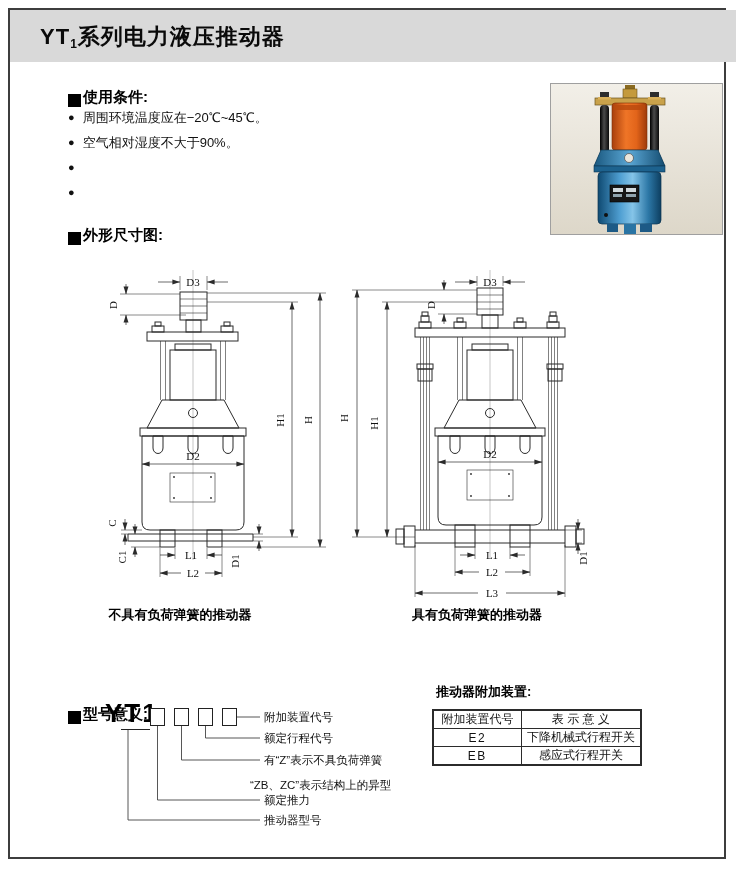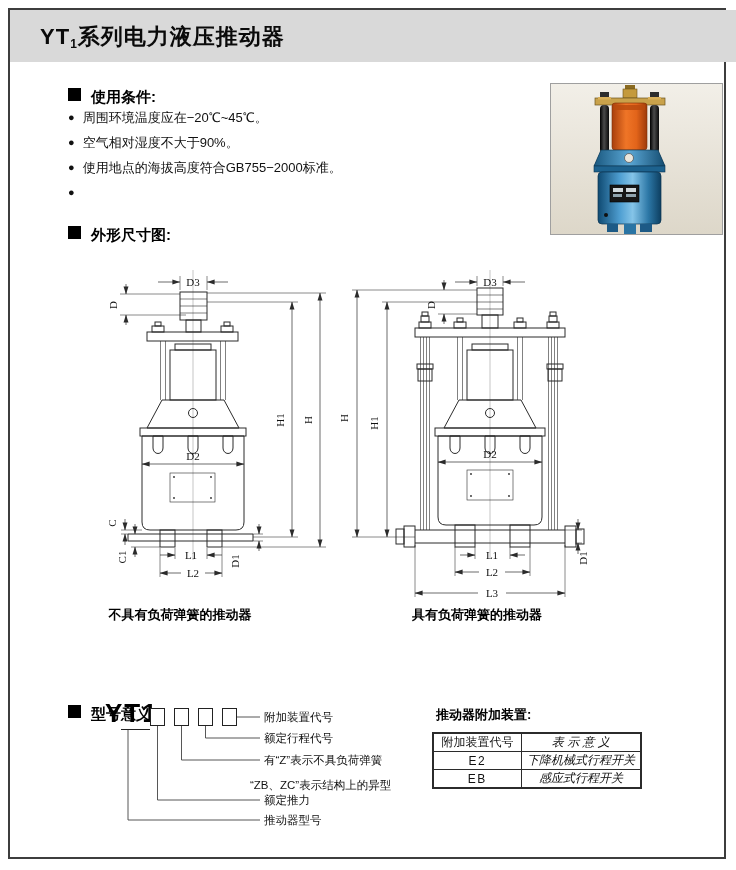--- a/index.html
+++ b/index.html
@@ -3,48 +3,48 @@
 <meta charset="utf-8">
 <style>
   html,body{margin:0;padding:0;background:#fff;}
   .page{position:relative;width:736px;height:870px;background:#fff;overflow:hidden;
         font-family:"Liberation Sans",sans-serif;color:#111;}
   .frame{position:absolute;left:8px;top:8px;width:718px;height:851px;
          border:2px solid #3d3d3d;box-sizing:border-box;background:#fff;}
   .titlebar{position:absolute;left:10px;top:10px;width:733px;height:52px;background:#d9d9d9;}
   .titlebar h1{margin:0;padding:0 0 0 30px;font-size:22px;line-height:54px;font-weight:bold;color:#0a0a0a;letter-spacing:1px;}
   .titlebar sub{font-size:12px;vertical-align:-4px;}
-  .sec-head{position:absolute;display:flex;align-items:flex-start;gap:10px;font-size:15px;font-weight:bold;color:#000;}
+  .sec-head{position:absolute;display:flex;align-items:flex-end;gap:2px;font-size:15px;font-weight:bold;color:#000;}
   .sq{width:13px;height:13px;background:#000;flex:0 0 auto;}
   .usage-list{position:absolute;left:68px;top:110px;width:470px;}
   .usage-item{display:flex;align-items:flex-start;gap:8px;margin-bottom:10px;font-size:13px;line-height:15px;color:#111;}
   .blt{font-size:11px;line-height:15px;flex:0 0 auto;}
   .photo{position:absolute;left:550px;top:83px;width:173px;height:152px;margin:0;
          border:1px solid #9f9f9f;box-sizing:border-box;background:linear-gradient(#f2efe8,#ddd7c9);}
   .caption{position:absolute;font-size:13px;font-weight:bold;text-align:center;color:#000;}
   svg text.dlbl{font-family:"Liberation Serif",serif;font-size:11px;fill:#111;}
   .ln{stroke:#2b2b2b;stroke-width:1;fill:none;}
   .lnt{stroke:#2b2b2b;stroke-width:0.6;fill:none;}
   .dim{stroke:#2b2b2b;stroke-width:0.7;fill:none;}
   .ext{stroke:#2b2b2b;stroke-width:0.55;fill:none;}
   .cl{stroke:#8a8a8a;stroke-width:0.5;fill:none;}
   .svgabs{position:absolute;}
   
   .model-code{position:absolute;left:5px;top:0px;font-size:26px;font-weight:bold;letter-spacing:2px;color:#000;}
   .code-underline{position:absolute;left:21px;top:31px;width:29px;border-top:1.6px solid #222;}
   .mbox{position:absolute;top:10px;width:15px;height:18px;border:1.4px solid #222;box-sizing:border-box;background:#fff;}
   .mlabel{position:absolute;left:164px;font-size:11.5px;color:#111;white-space:nowrap;line-height:14px;}
   
-  .att{position:absolute;left:432px;top:706px;width:210px;}
+  .att{position:absolute;left:432px;top:683px;width:210px;}
   .att-title{font-size:13px;font-weight:bold;margin:0 0 8px 4px;color:#000;}
   table.att-tbl{border-collapse:collapse;border:2px solid #2b2b2b;}
   table.att-tbl td,table.att-tbl th{border:1px solid #2b2b2b;font-size:12px;font-weight:normal;
      text-align:center;height:17px;padding:0 4px;color:#111;white-space:nowrap;}
   .c-code{width:84px;letter-spacing:1.5px;}
-  .c-mean{width:112px;font-style:italic;}
+  .c-mean{width:112px;}
 </style>
 </head>
 <body>
 
 <div class="page">
   <div class="frame"></div>
 
   <div class="titlebar">
     <h1><span>YT</span><sub>1</sub><span>系列电力液压推动器</span></h1>
   </div>
@@ -57,21 +57,20 @@
     <div class="usage-item">
       <span class="blt">●</span>
       <span>周围环境温度应在−20℃~45℃。</span>
       </div>
     <div class="usage-item">
       <span class="blt">●</span>
       <span>空气相对湿度不大于90%。</span>
       </div>
     <div class="usage-item">
       <span class="blt">●</span>
-      <span>使用地点的海拔高度符合GB755−2000标准。</span>
       </div>
     <div class="usage-item">
       <span class="blt">●</span>
       </div>
   </div>
 
   <figure class="photo">
     <svg width="171" height="150" viewBox="0 0 171 150">
       <defs>
         <linearGradient id="rodG" x1="0" y1="0" x2="1" y2="0">

